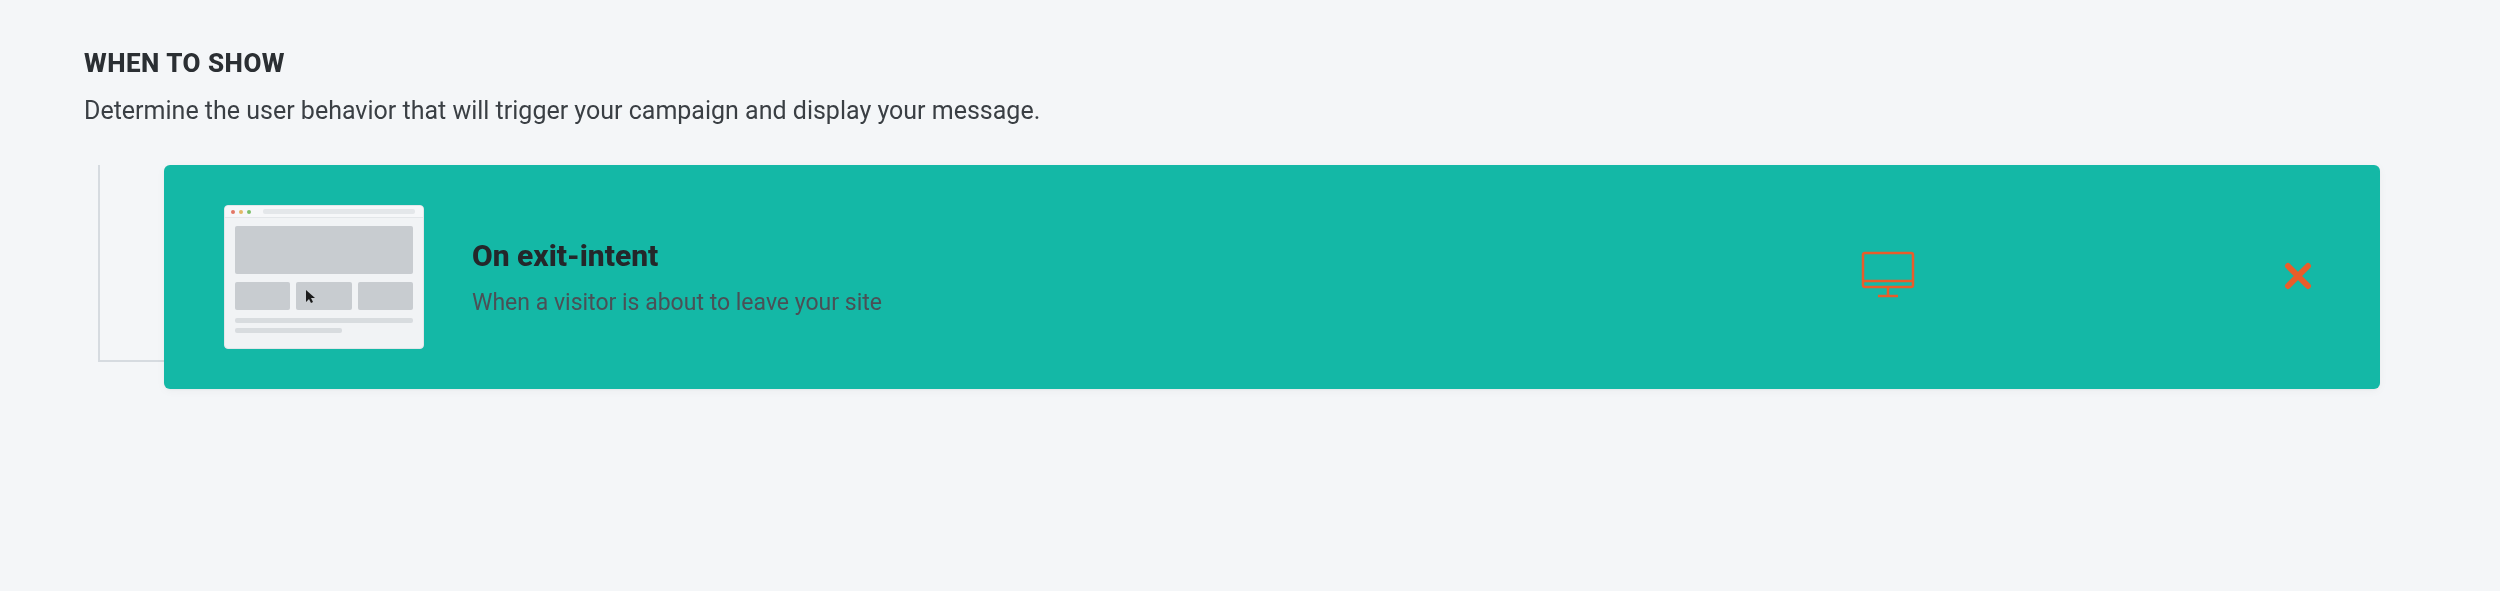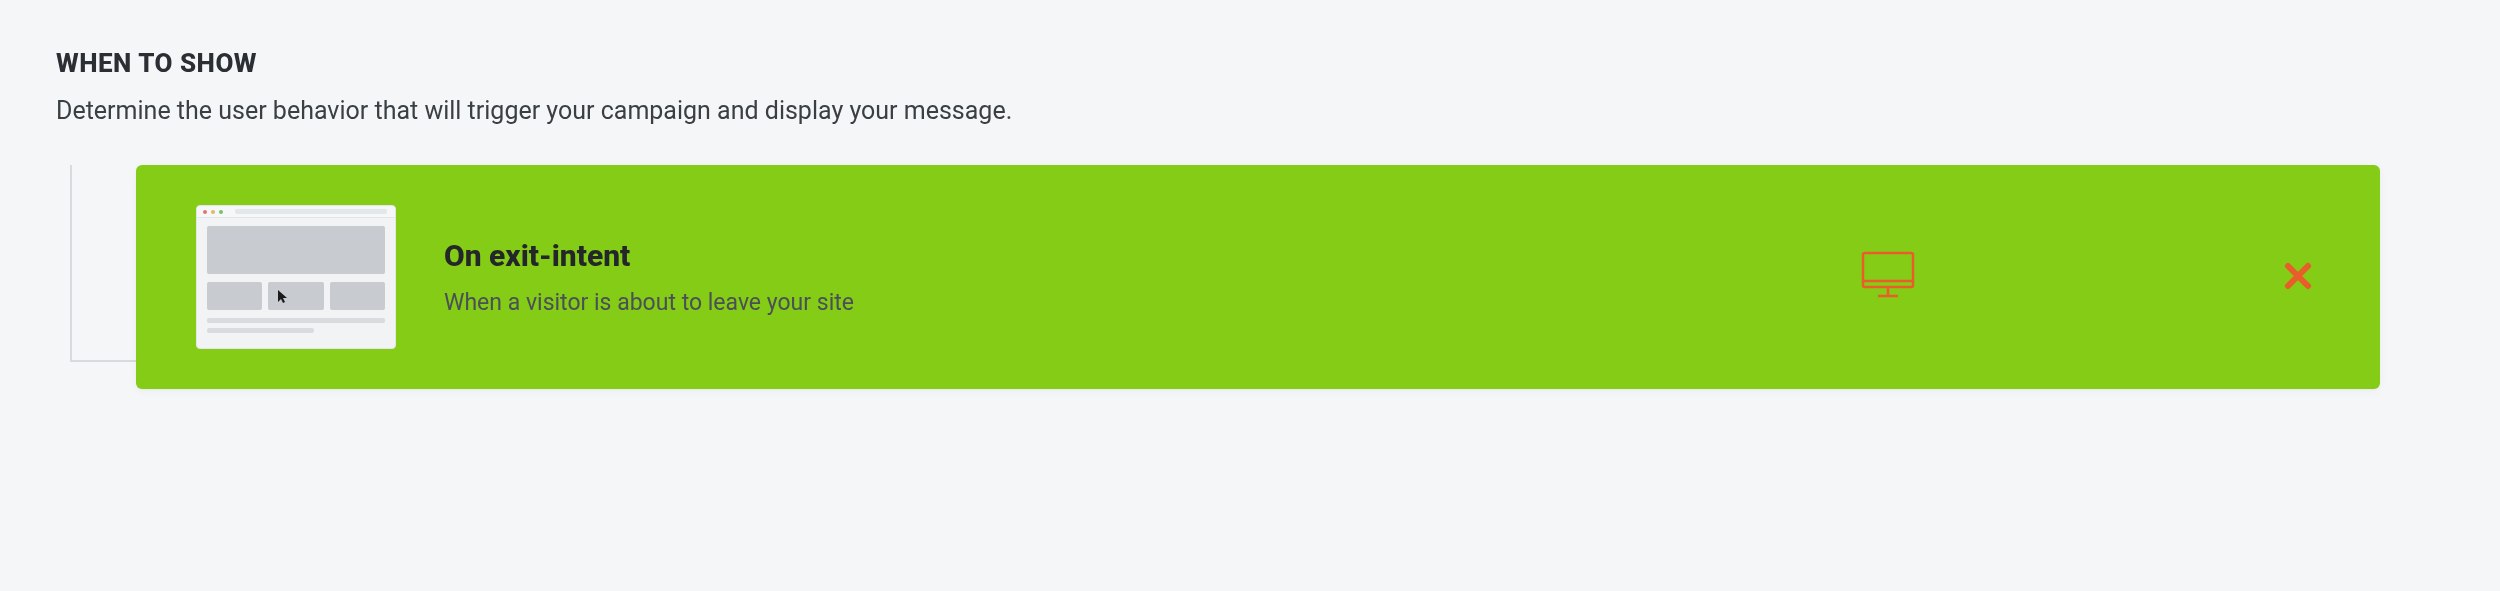--- a/index.html
+++ b/index.html
@@ -4,21 +4,21 @@
 <style>
   * { box-sizing: border-box; margin: 0; padding: 0; }
   html, body {
     width: 2500px;
     height: 591px;
     background: #f4f6f8;
     font-family: -apple-system, BlinkMacSystemFont, "Segoe UI", Roboto, "Helvetica Neue", Arial, sans-serif;
     color: #2b2f33;
   }
   .page {
-    padding: 48px 120px 0 56px;
+    padding: 48px 120px 0 84px;
   }
   .section-title {
     font-size: 26px;
     font-weight: 800;
     letter-spacing: 0.5px;
     text-transform: uppercase;
     color: #2b2f33;
     margin-bottom: 18px;
   }
   .section-desc {
@@ -40,21 +40,21 @@
   }
   .tree-line-horz {
     position: absolute;
     left: 14px;
     top: 195px;
     width: 66px;
     height: 2px;
     background: #d6dbe0;
   }
   .rule-card {
-    background: #84cc16;
+    background: #14b8a6;
     border-radius: 6px;
     box-shadow: 0 2px 10px rgba(0,0,0,0.04), 0 1px 2px rgba(0,0,0,0.03);
     display: flex;
     align-items: center;
     padding: 40px 60px 40px 60px;
     min-height: 220px;
     position: relative;
   }
   .thumb {
     width: 200px;

